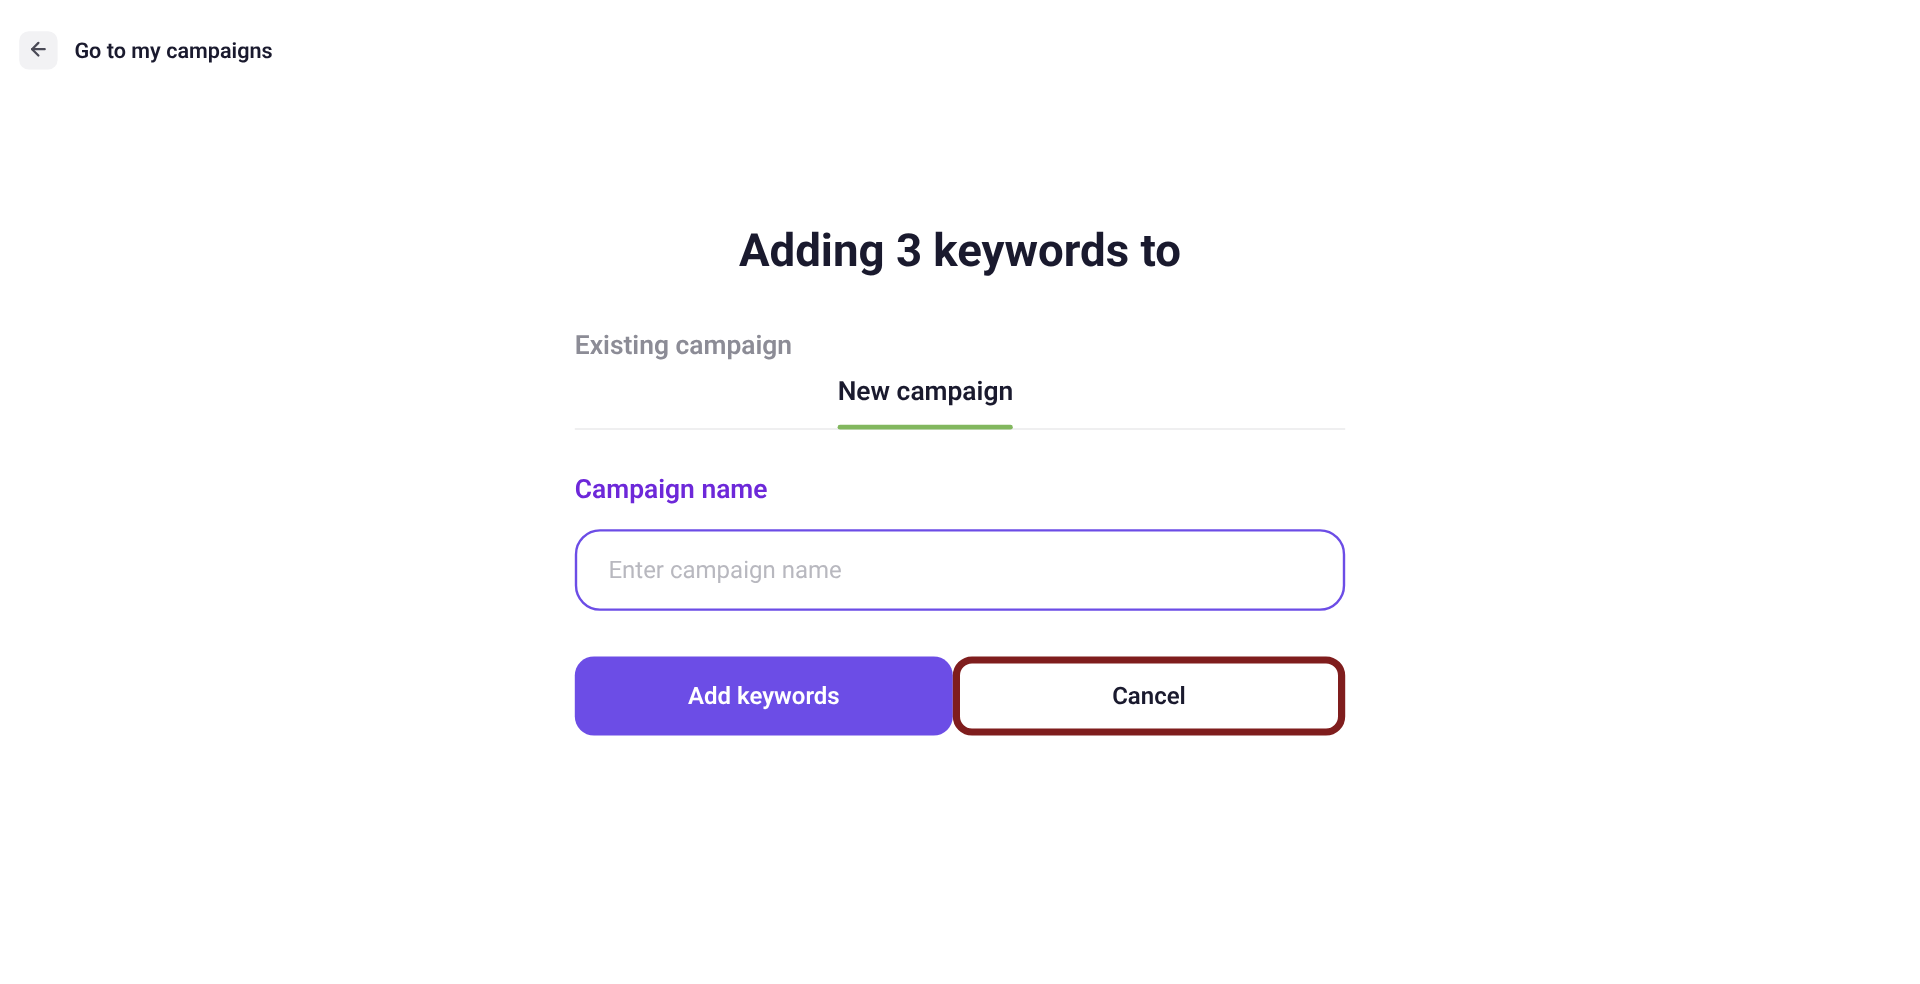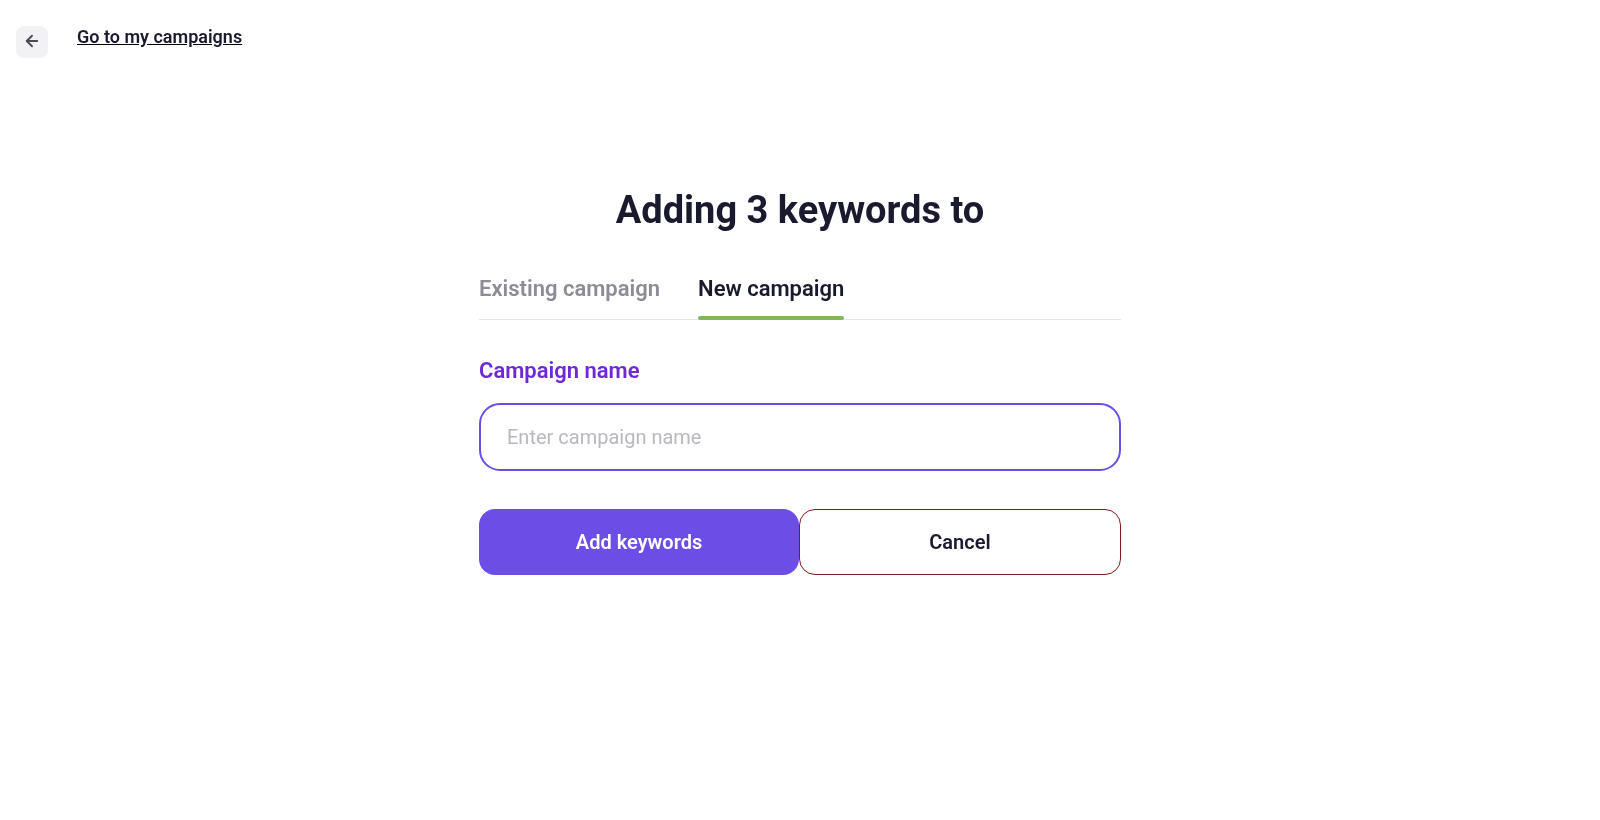--- a/index.html
+++ b/index.html
@@ -11,23 +11,23 @@
     body {
       font-family: -apple-system, BlinkMacSystemFont, 'Segoe UI', Roboto, sans-serif;
       background: #ffffff;
       width: 1600px;
       height: 820px;
       overflow: hidden;
     }
     
     .back-nav {
       display: flex;
-      gap: 29px;
+      align-items: center;
+      gap: 14px;
       padding: 26px 16px;
-      text-decoration: underline;
     }
     
     .back-button {
       width: 32px;
       height: 32px;
       border-radius: 8px;
       background: #f2f2f4;
       border: none;
       display: flex;
       align-items: center;
@@ -76,20 +76,21 @@
       font-weight: 600;
       padding-bottom: 18px;
       cursor: pointer;
       position: relative;
       color: #8c8c96;
       text-align: center;
     }
     
     .tab.active {
       color: #1a1a2e;
+      margin-top: 38px;
     }
     
     .tab.active::after {
       content: '';
       position: absolute;
       bottom: -1px;
       left: 0;
       right: 0;
       height: 4px;
       background: #82b75e;
@@ -136,21 +137,21 @@
     }
     
     .btn-primary {
       background: #6c4de6;
       color: #ffffff;
     }
     
     .btn-secondary {
       background: #ffffff;
       color: #1a1a2e;
-      border: 1px solid #7f1d1d;
+      border: 6px solid #7f1d1d;
     }
   </style>
 </head>
 <body>
 
 <div class="back-nav">
   <button class="back-button">
     <span>
       <svg viewBox="0 0 24 24" fill="none" stroke="#4a4a56" stroke-width="2.5" stroke-linecap="round" stroke-linejoin="round">
         <line x1="19" y1="12" x2="5" y2="12"></line>

